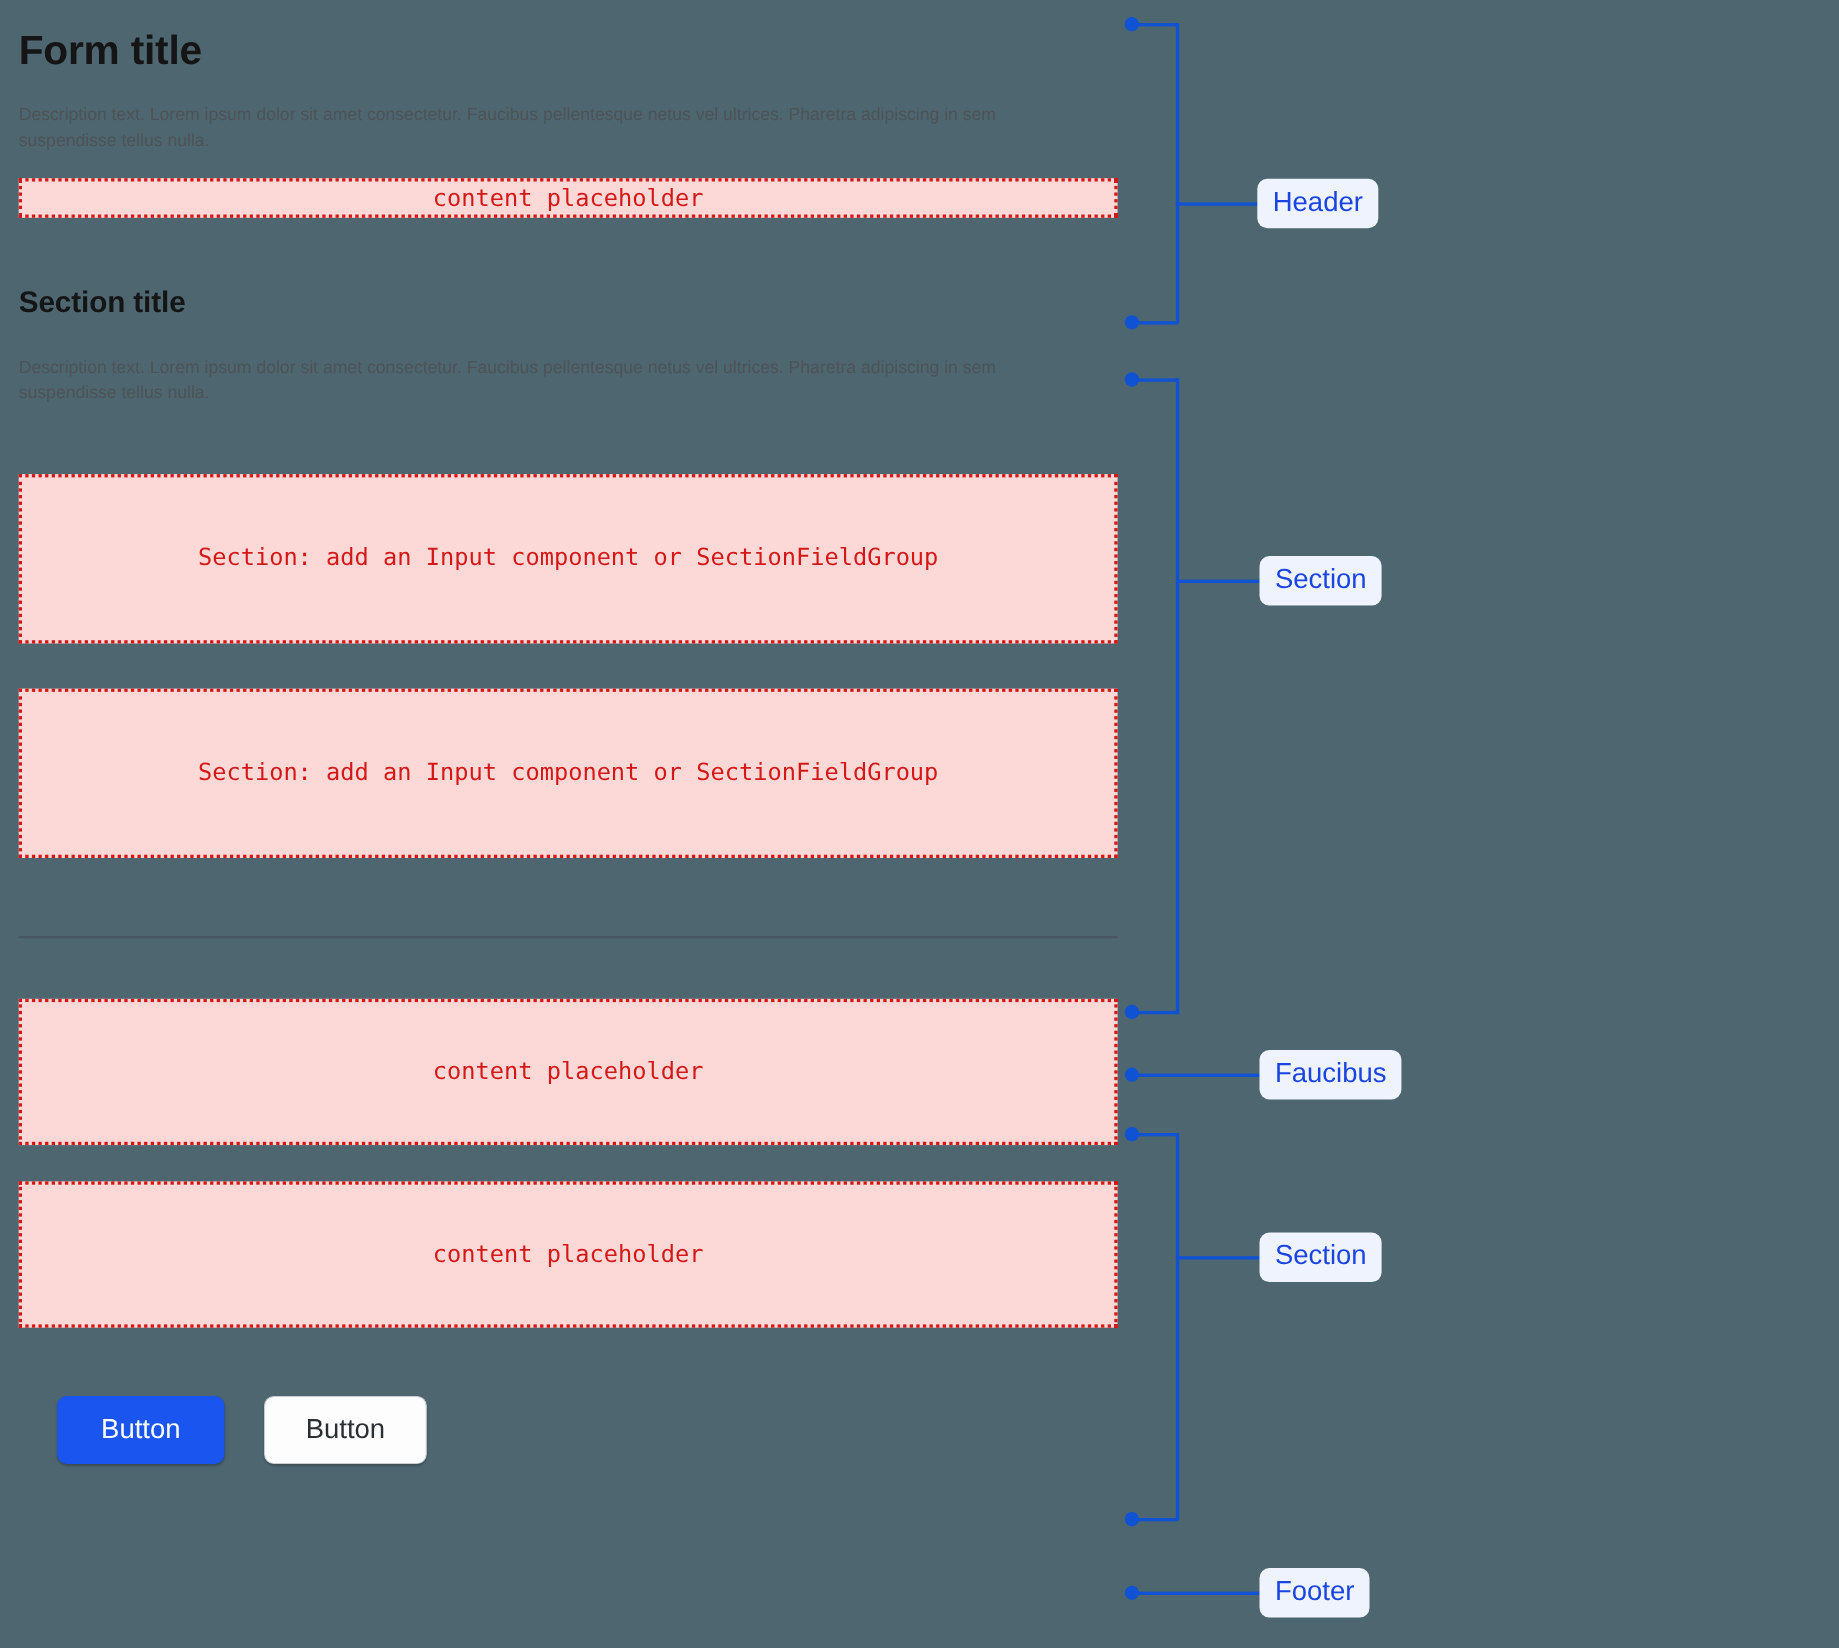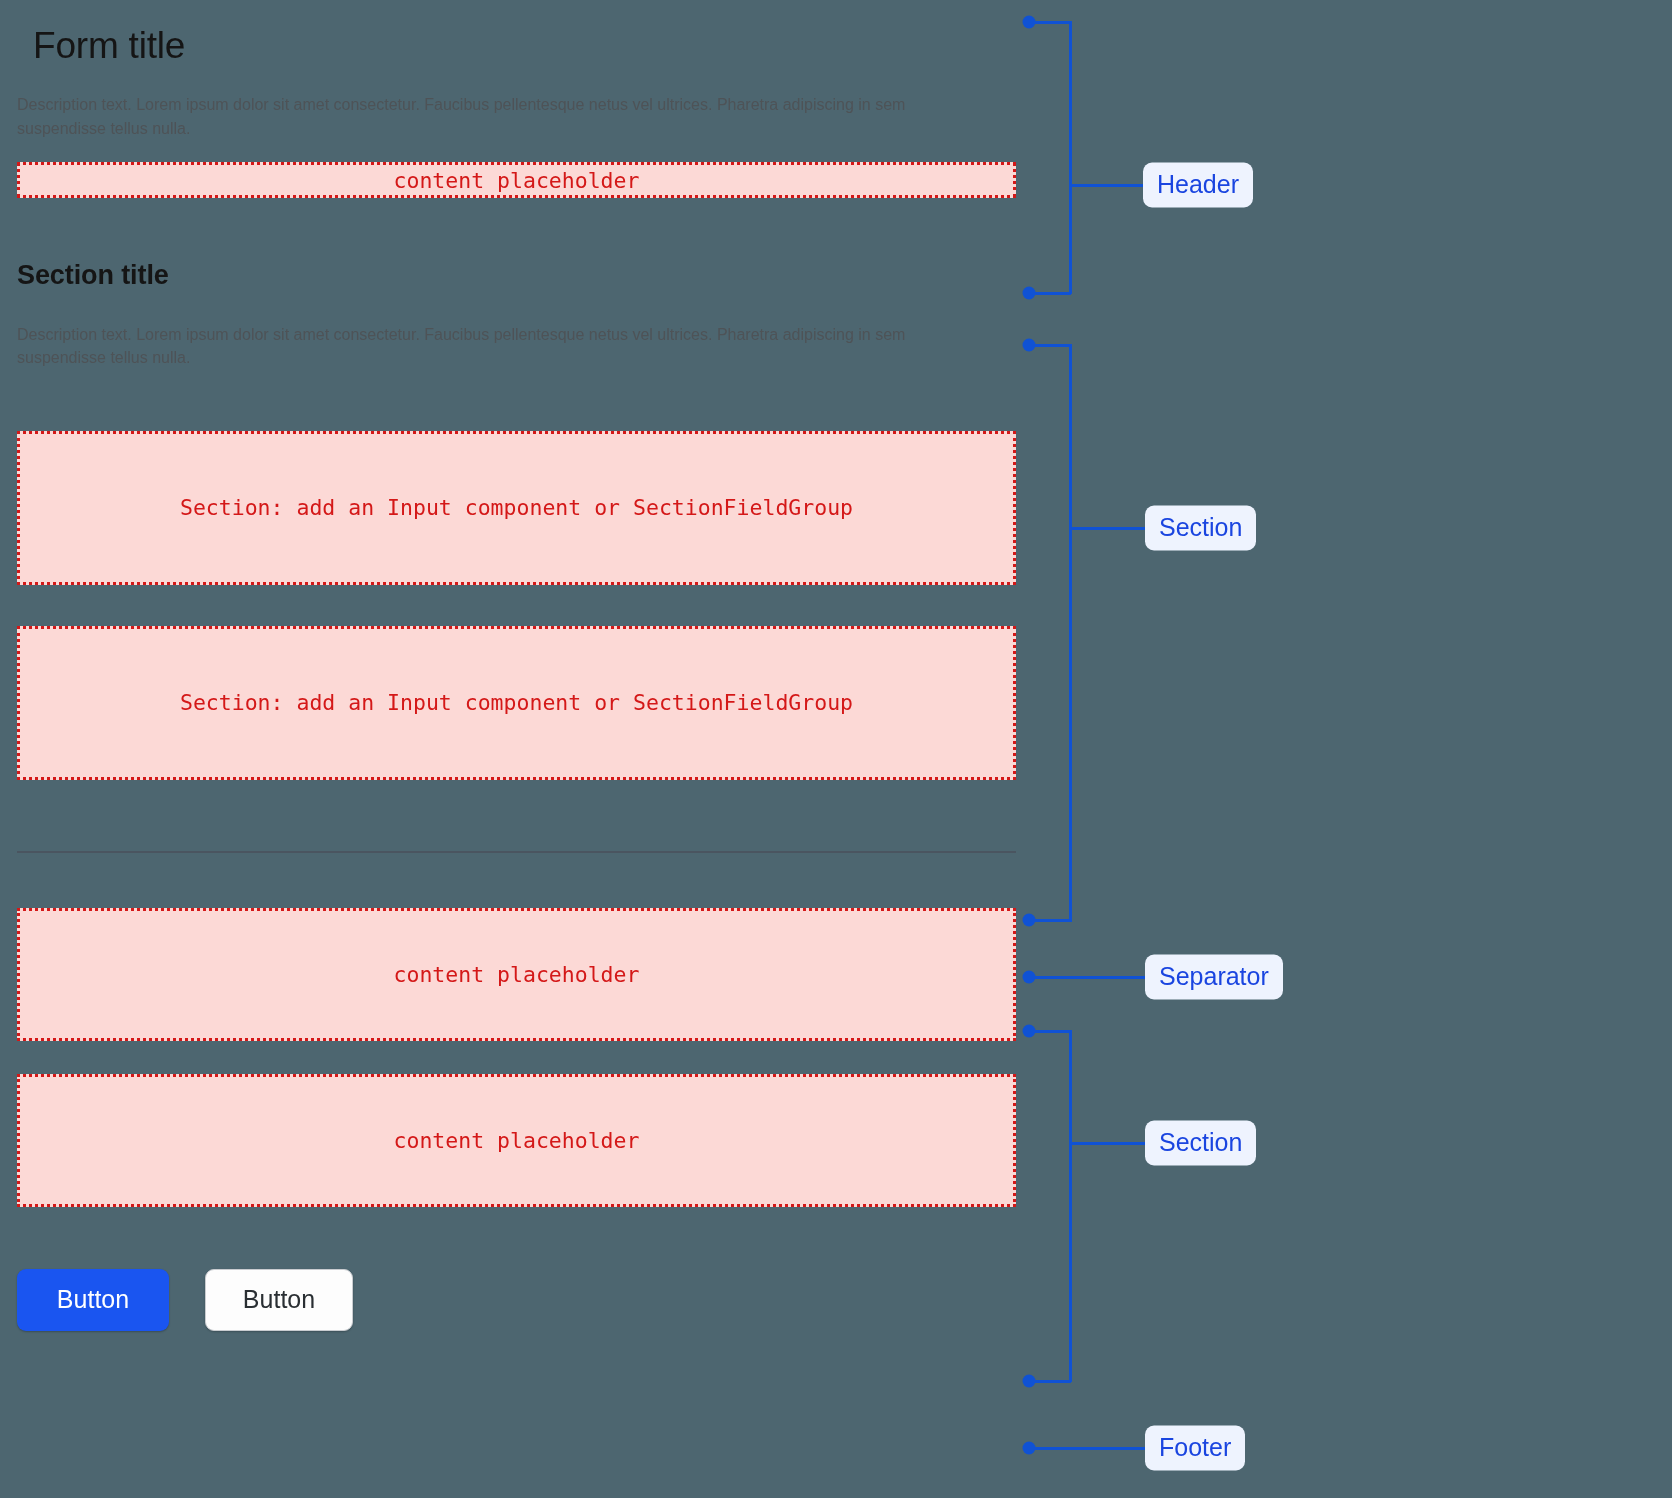--- a/index.html
+++ b/index.html
@@ -19,24 +19,24 @@
   
   #form-column {
     position: absolute;
     left: 17px;
     top: 0;
     width: 999px;
   }
 
   .form-title {
     font-size: 37px;
-    font-weight: 400;
+    font-weight: 700;
     color: #151515;
     line-height: 1.12;
-    margin: 25px 0 0 16px;
+    margin: 25px 0 0 0;
     letter-spacing: -0.2px;
   }
 
   .section-title {
     font-size: 27px;
     font-weight: 700;
     color: #151515;
     line-height: 1.15;
     margin: 0;
     letter-spacing: -0.1px;
@@ -172,21 +172,21 @@
   </div>
 
   <div class="separator" style="margin-top:71px;"></div>
 
   <div style="margin-top:55px;">
     <div class="ph ph-xtall">content placeholder</div>
 
     <div class="ph ph-xtall" style="margin-top:33px;">content placeholder</div>
   </div>
 
-  <div class="footer-row" style="margin-top:62px;">
+  <div class="footer-row" style="margin-top:62px;margin-left:35px;">
     <button class="btn btn-primary">Button</button>
     <button class="btn btn-secondary">Button</button>
   </div>
 </div>
 
 <div id="annotations">
 
   <div class="ann-dot" style="left:1029px; top:22px;"></div>
   <div class="ann-line-h" style="left:1029px; top:20.5px; width:42px;"></div>
   <div class="ann-line-v" style="left:1069px; top:20.5px; height:273px;"></div>
@@ -198,21 +198,21 @@
   <div class="ann-dot" style="left:1029px; top:345px;"></div>
   <div class="ann-line-h" style="left:1029px; top:343.5px; width:42px;"></div>
   <div class="ann-line-v" style="left:1069px; top:343.5px; height:578px;"></div>
   <div class="ann-dot" style="left:1029px; top:920px;"></div>
   <div class="ann-line-h" style="left:1029px; top:918.5px; width:42px;"></div>
   <div class="ann-line-h" style="left:1069px; top:526.5px; width:78px;"></div>
   <div class="ann-badge hit" style="left:1145px; top:528px;">Section</div>
 
   <div class="ann-dot" style="left:1029px; top:977px;"></div>
   <div class="ann-line-h" style="left:1029px; top:975.5px; width:132px;"></div>
-  <div class="ann-badge hit" style="left:1145px; top:977px;">Separator</div>
+  <div class="ann-badge hit" style="left:1145px; top:977px;">Faucibus</div>
 
   <div class="ann-dot" style="left:1029px; top:1031px;"></div>
   <div class="ann-line-h" style="left:1029px; top:1029.5px; width:42px;"></div>
   <div class="ann-line-v" style="left:1069px; top:1029.5px; height:352px;"></div>
   <div class="ann-dot" style="left:1029px; top:1381px;"></div>
   <div class="ann-line-h" style="left:1029px; top:1379.5px; width:42px;"></div>
   <div class="ann-line-h" style="left:1069px; top:1141.5px; width:78px;"></div>
   <div class="ann-badge hit" style="left:1145px; top:1143px;">Section</div>
 
   <div class="ann-dot" style="left:1029px; top:1448px;"></div>

